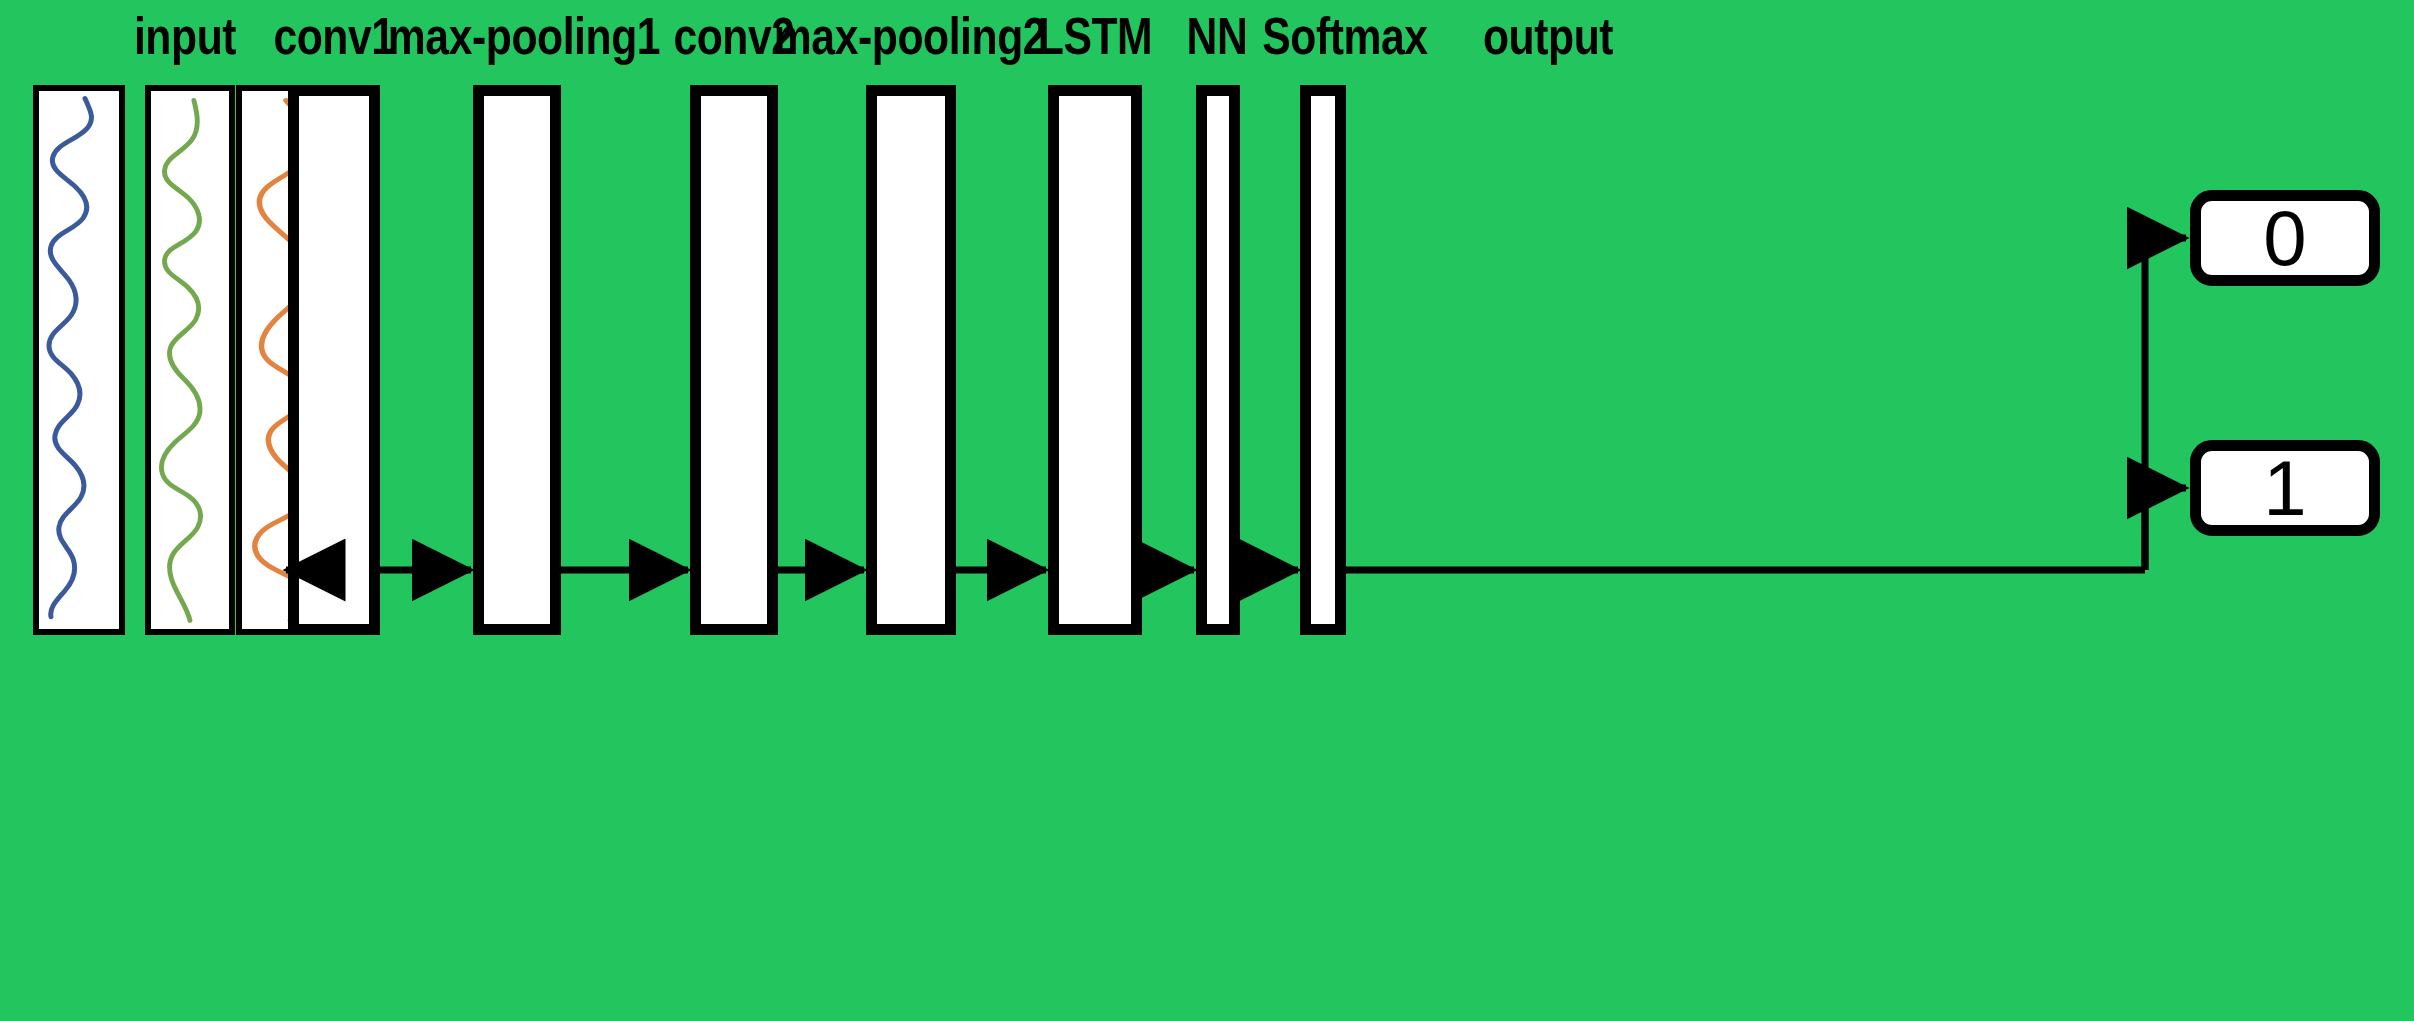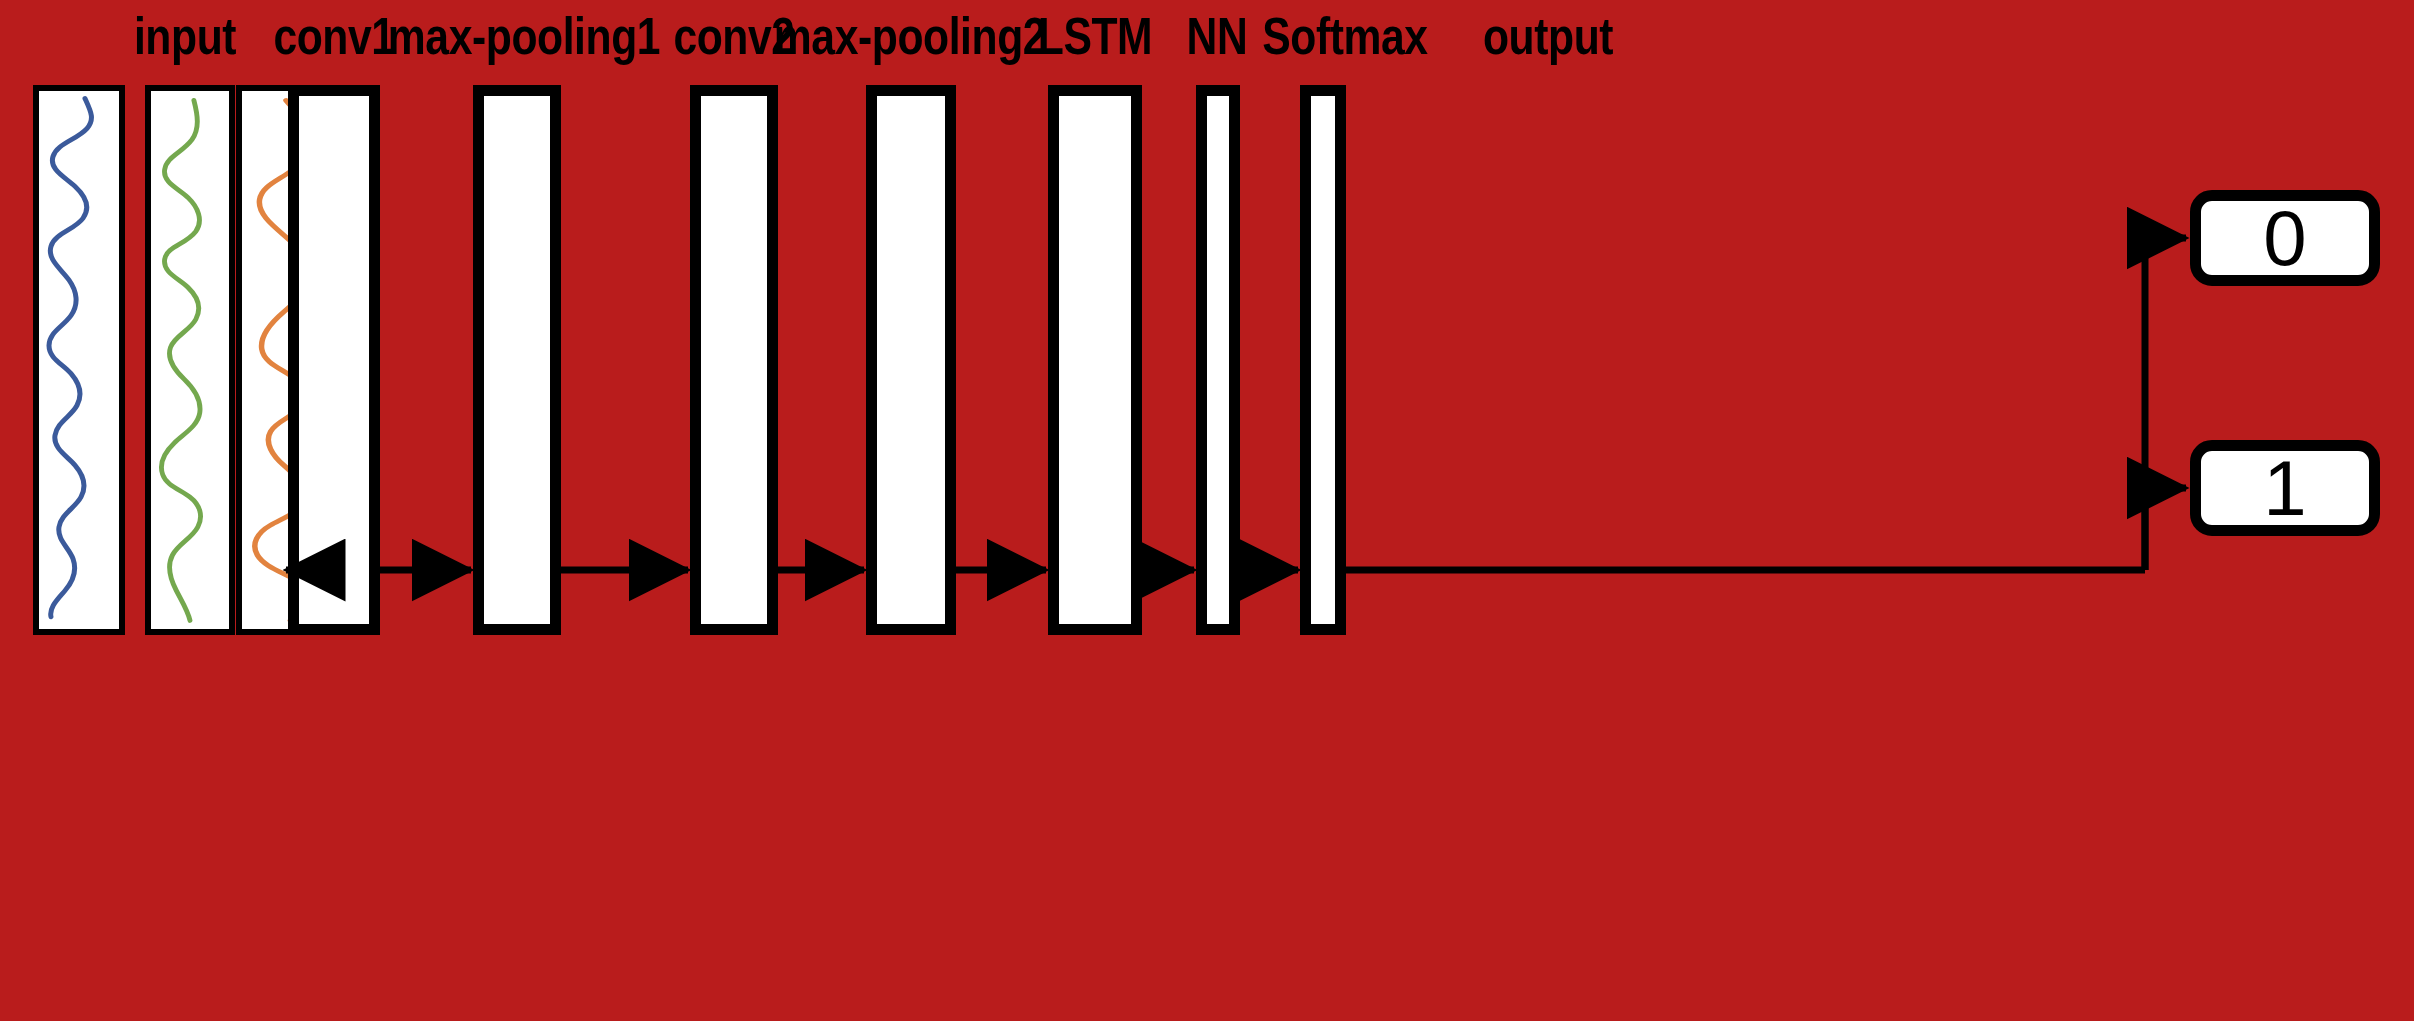--- a/index.html
+++ b/index.html
@@ -8,21 +8,21 @@
     padding: 0;
     background: #ffffff;
   }
   body {
     font-family: "Liberation Sans", sans-serif;
   }
   #stage {
     position: relative;
     width: 2414px;
     height: 1021px;
-    background: #b91c1c;
+    background: #22c55e;
     overflow: hidden;
   }
 
   
   .layer-label {
     position: absolute;
     top: 6px;
     text-align: center;
     font-family: "Liberation Sans", sans-serif;
     font-weight: 700;

